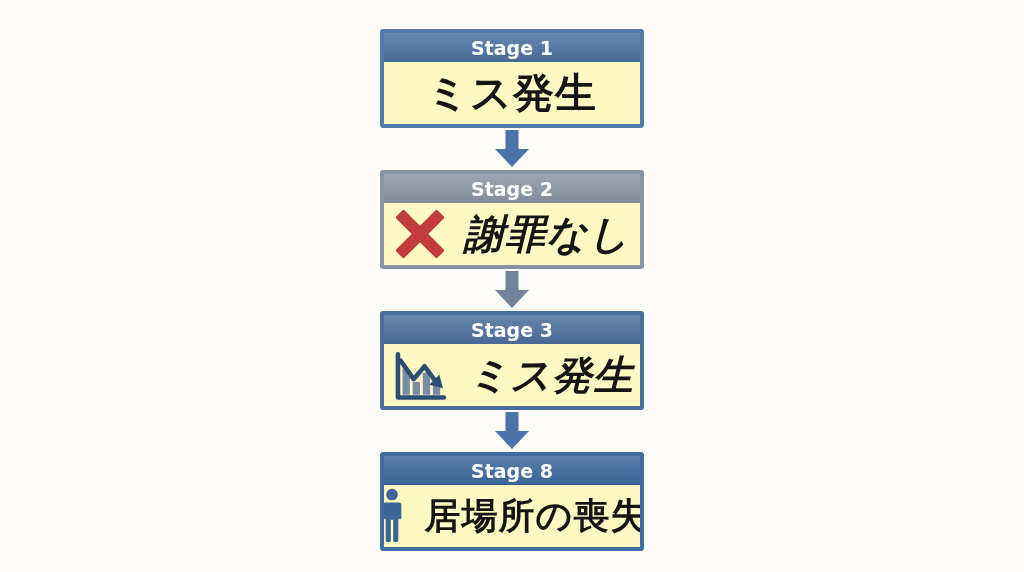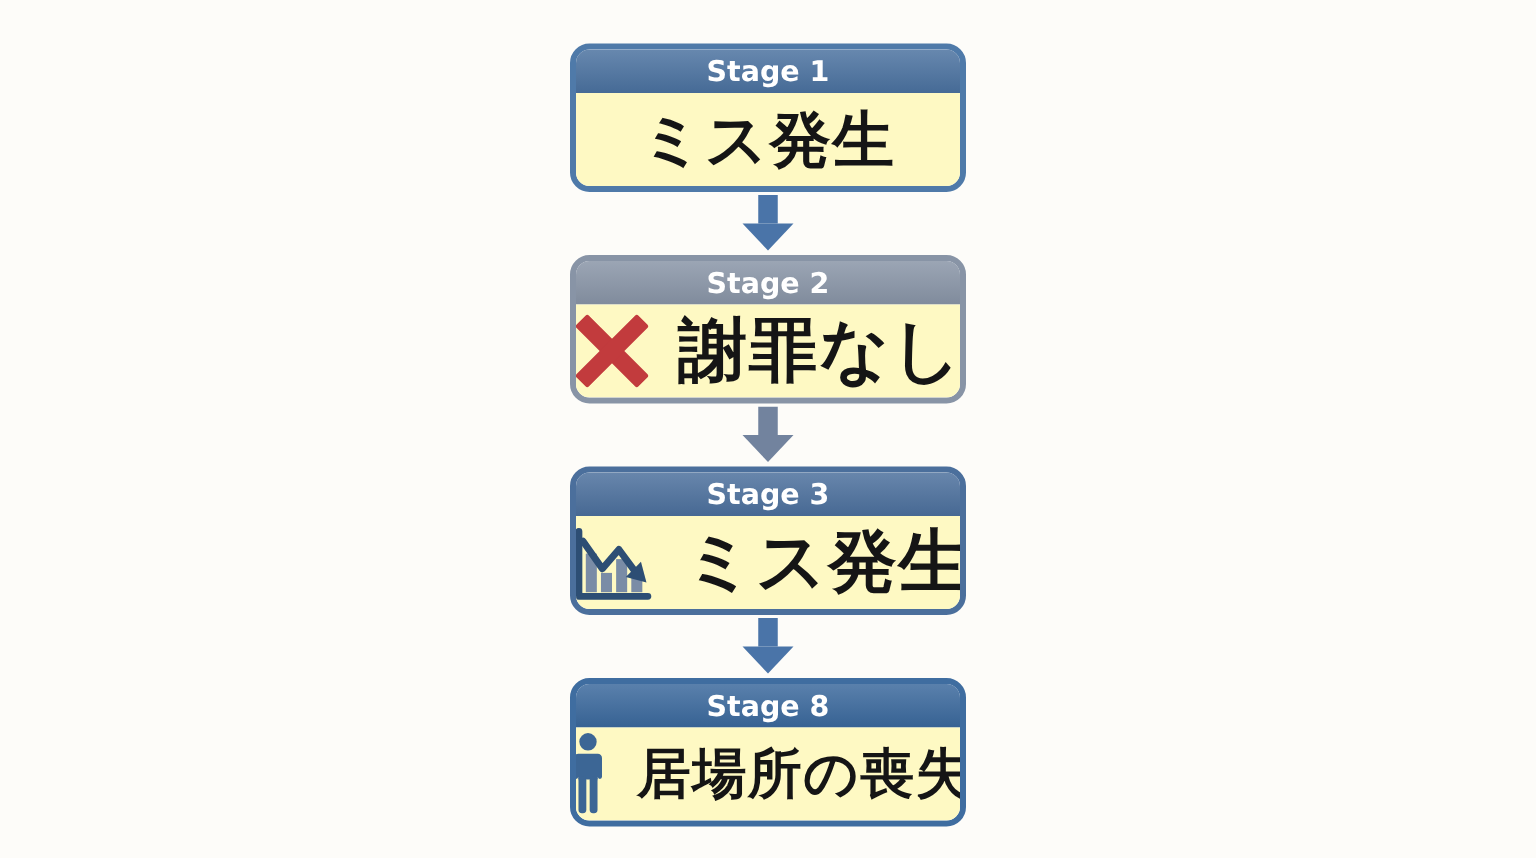--- a/index.html
+++ b/index.html
@@ -1,30 +1,30 @@
 <!DOCTYPE html>
 <html><head>
 <meta charset="utf-8">
 <style>
   * { margin:0; padding:0; box-sizing:border-box; }
   html,body { width:1024px; height:572px; }
   body { font-family:"DejaVu Sans","Liberation Sans",sans-serif; }
   .canvas { position:relative; width:1024px; height:572px; background:#fdfcf9; overflow:hidden; }
   .flow { position:absolute; top:29px; left:50%; transform:translateX(-50%);
           display:flex; flex-direction:column; align-items:center; }
-  .stage-box { width:264px; border:4px solid #eab308; border-radius:13px;
+  .stage-box { width:264px; border:4px solid #eab308; border-radius:3px;
                background:#ffffff; overflow:hidden; }
   .stage-header { height:29px; display:flex; align-items:center; justify-content:center;
                   color:#ffffff; font-weight:bold; font-size:19px;
                   background-image:linear-gradient(rgba(255,255,255,.16), rgba(0,0,0,.06)); }
   .stage-body { height:62px; display:flex; align-items:center; justify-content:center;
                 gap:18px; background:#fef9c3; }
   .stage-label { font-weight:900; color:#151515; letter-spacing:1px; white-space:nowrap; }
   .label-xl { font-size:41px; }
-  .label-lg { font-size:46px; }
+  .label-lg { font-size:40px;font-style:italic; }
   .label-md { font-size:36px; }
   .arrow { height:42px; display:flex; align-items:center; justify-content:center; padding:2px 0; }
   .icon { display:flex; align-items:center; }
 </style>
 </head>
 <body>
 
 <div class="canvas">
   <div class="flow">
 

